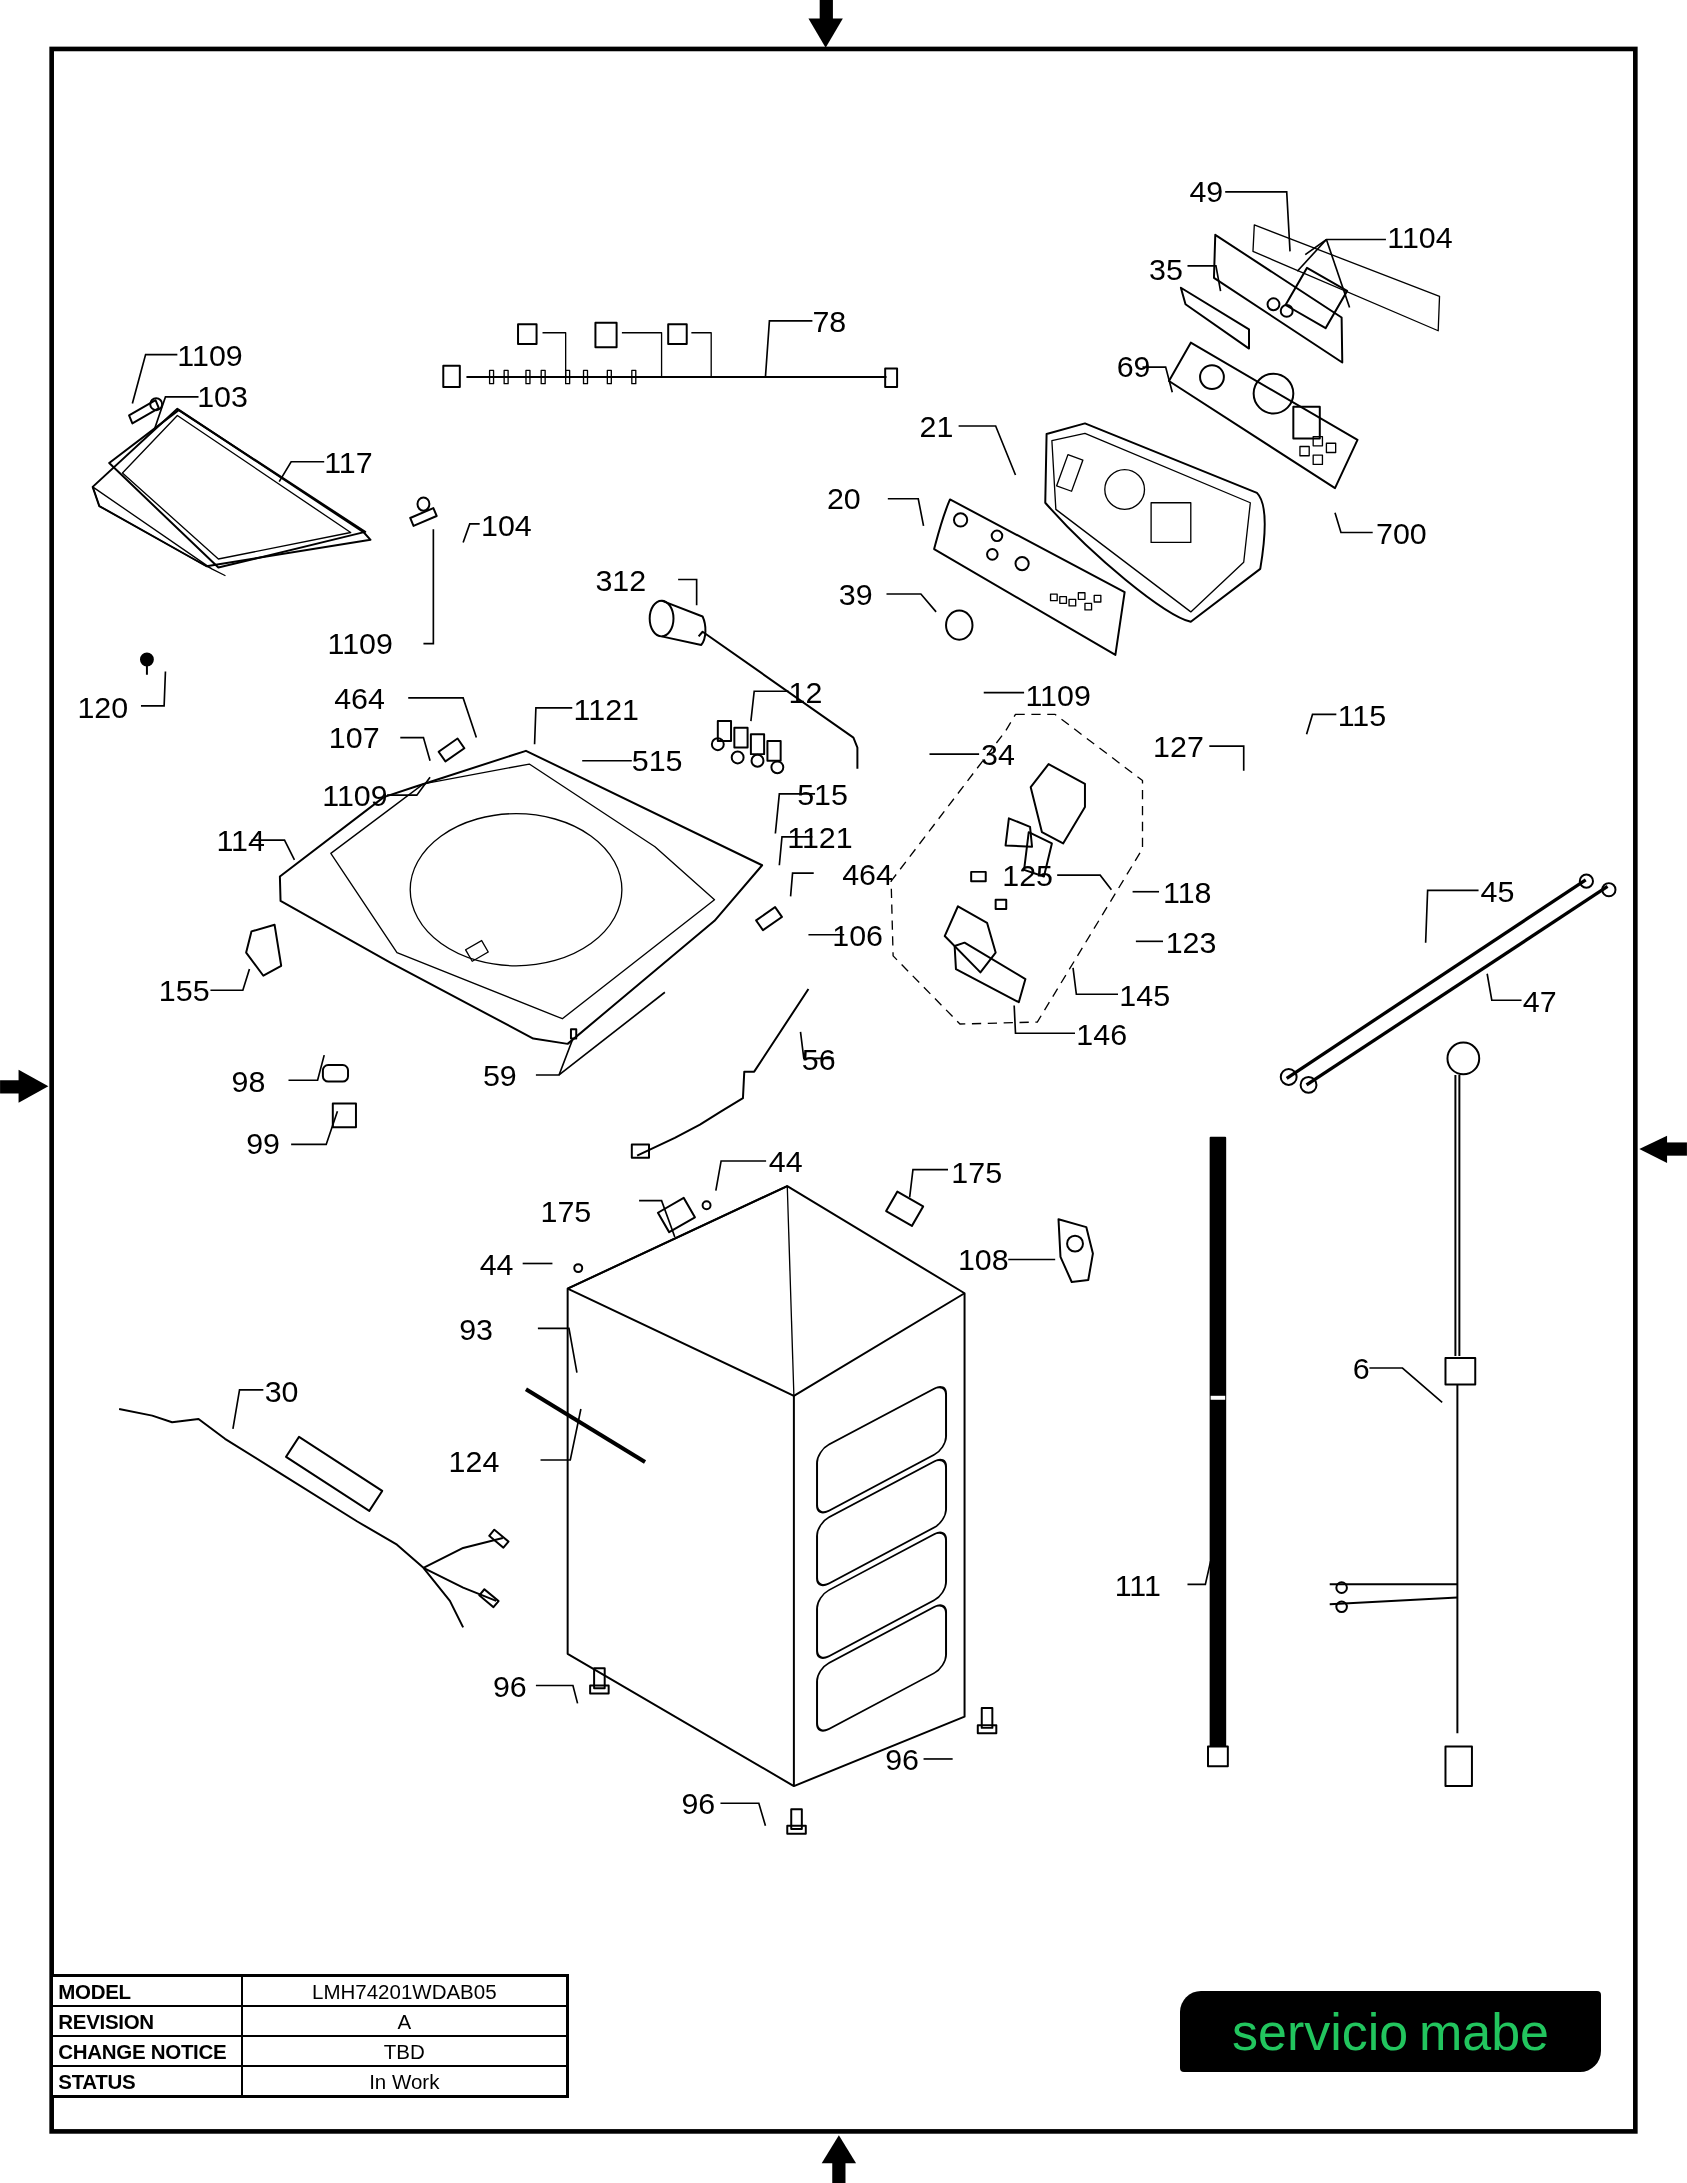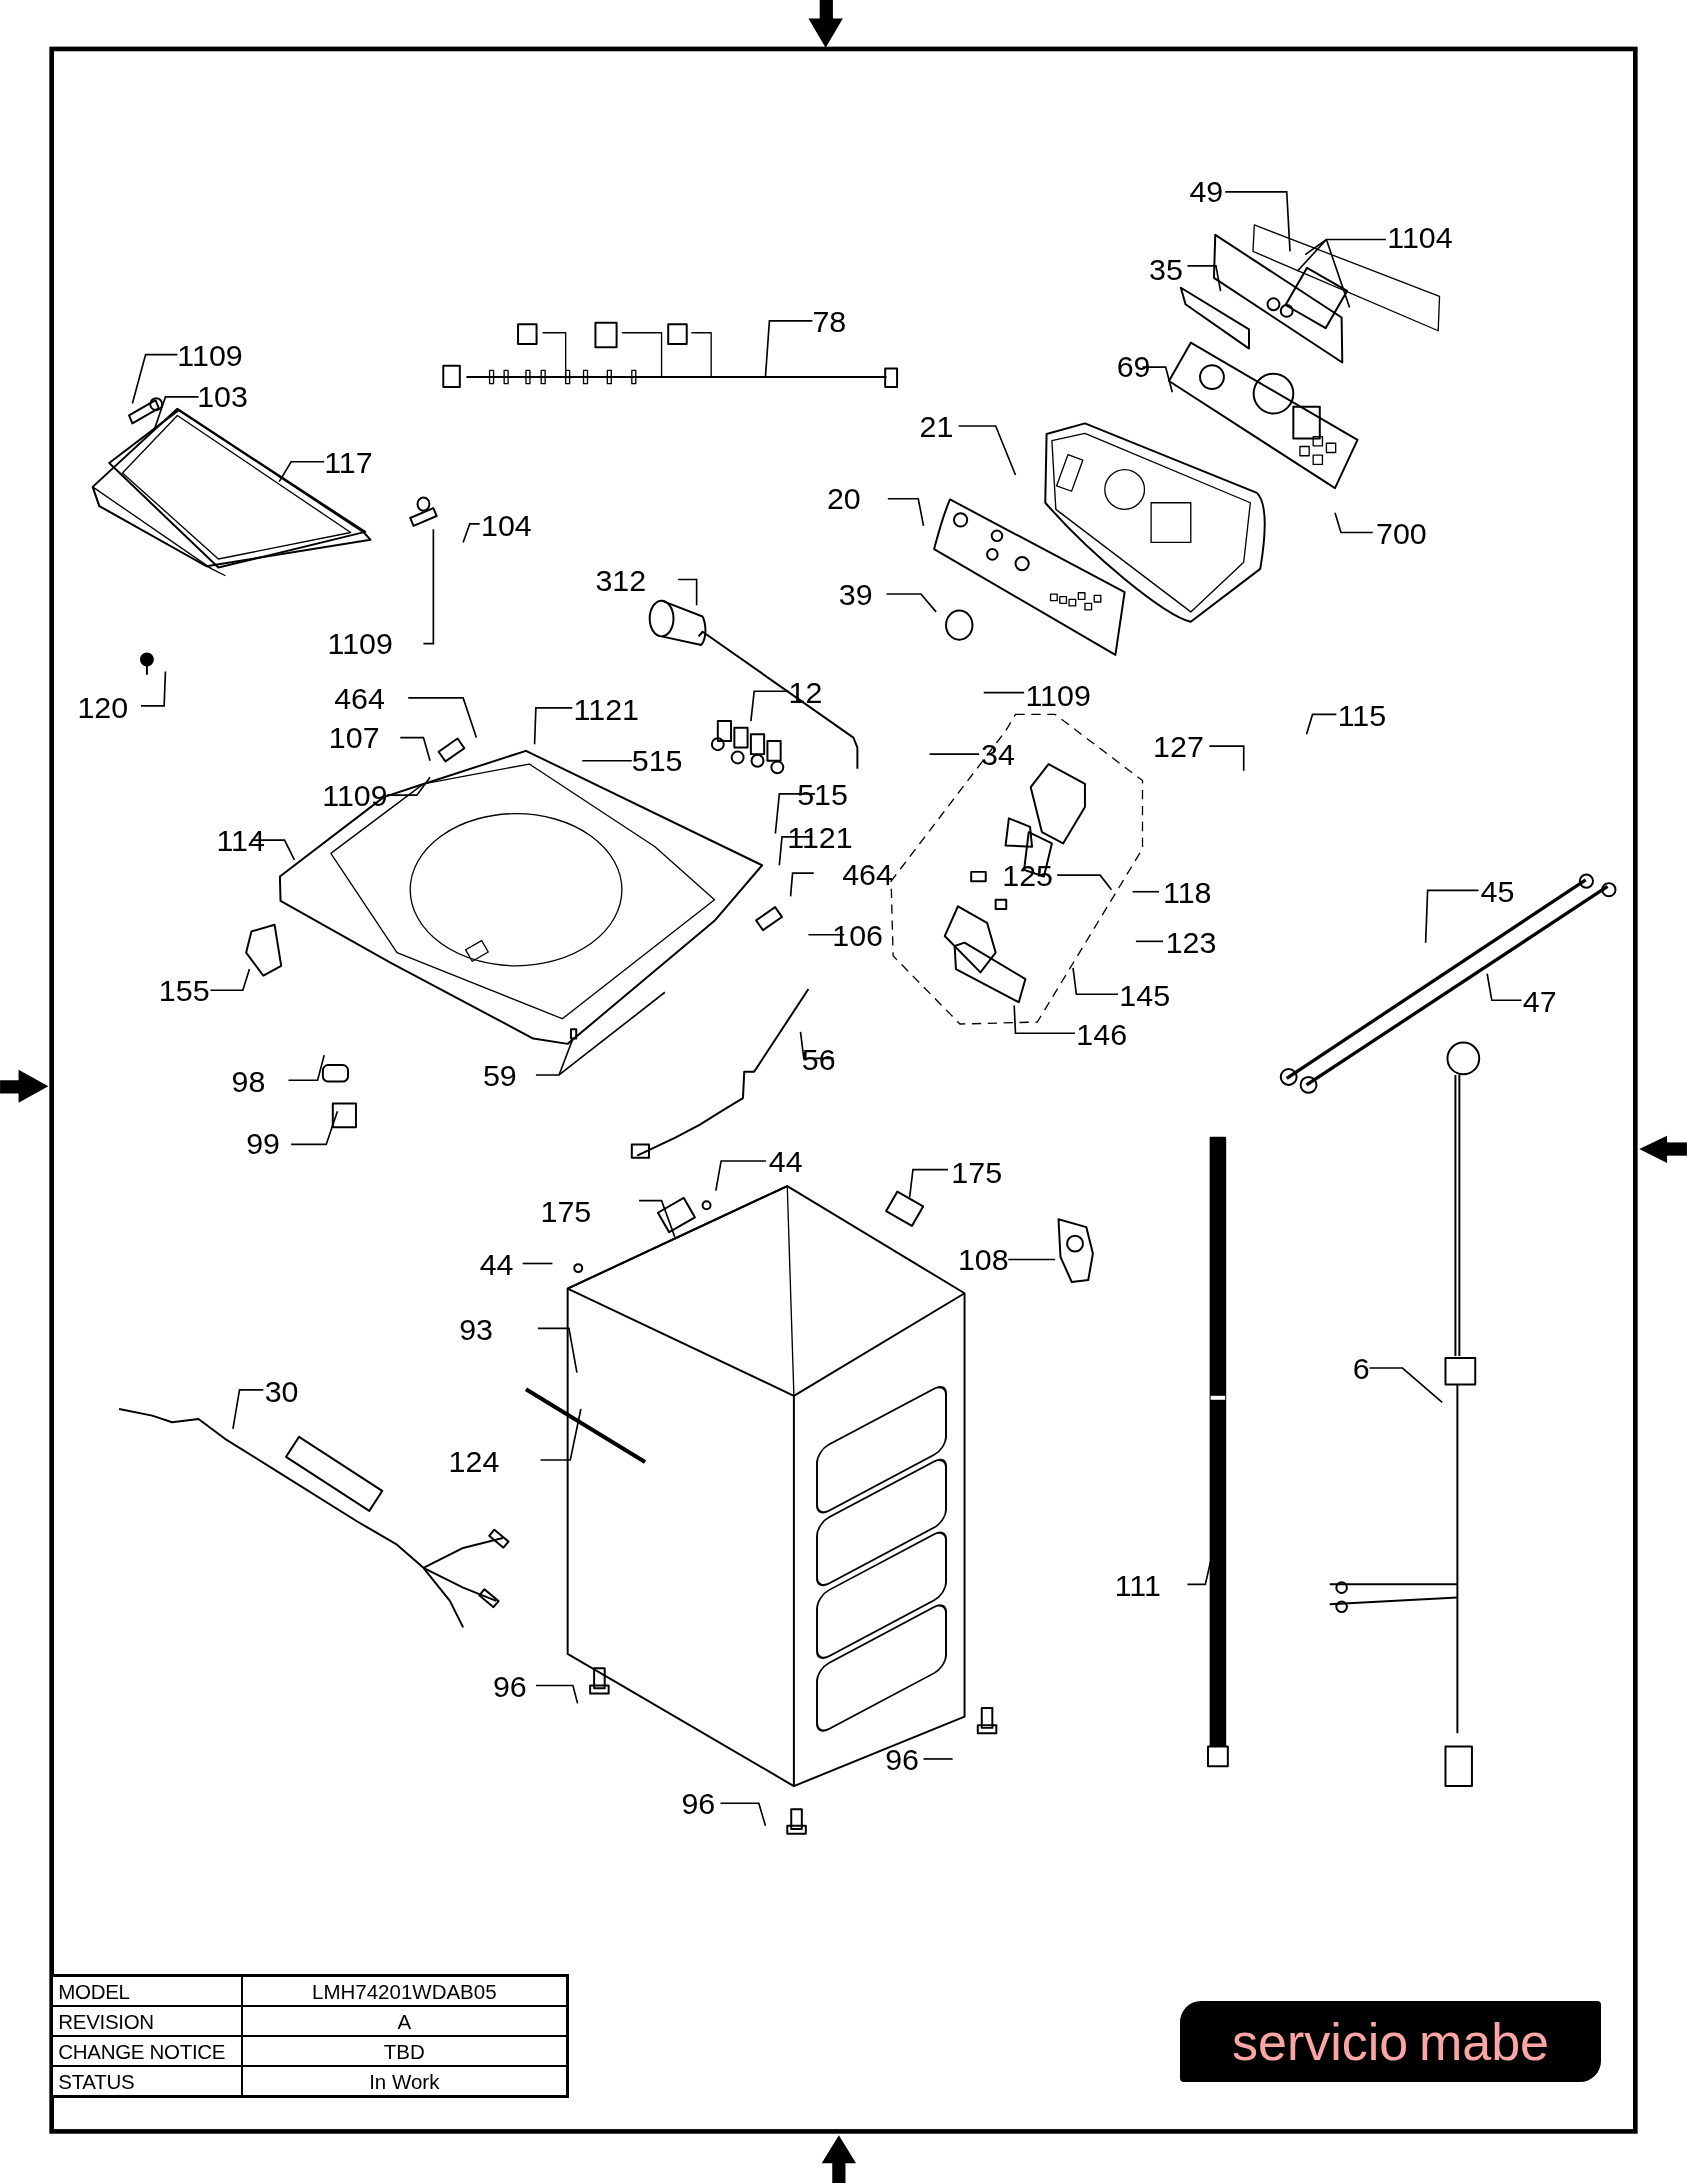--- a/index.html
+++ b/index.html
@@ -1,23 +1,23 @@
 <!DOCTYPE html>
 <html style="font-size:10.6px"><head>
 <meta charset="utf-8">
 <style>
   html, body { margin:0; padding:0; background:#ffffff; }
   body { width:1687px; height:2183px; position:relative; overflow:hidden; font-family:"Liberation Sans", sans-serif; color:#000; }
   #sheet { position:absolute; left:0; top:0; width:1687px; height:2183px; }
   svg text.lbl { font-family:"Liberation Sans", sans-serif; font-size:46px; fill:#000; }
   .tbl { position:absolute; left:50px; top:1974px; width:519px; border-collapse:collapse; border:3.3px solid #000; background:#fff; }
   .tbl td { border:2px solid #000; height:28px; padding:0 5.3px; font-size:20.5px; line-height:25px; white-space:nowrap; }
-  .tbl td.k { font-weight:normal; width:177px; letter-spacing:-0.3px; }
+  .tbl td.k { font-weight:bold; width:177px; letter-spacing:-0.3px; }
   .tbl td.v { font-weight:normal;text-align:center; }
-  .logo { position:absolute; left:1180px; top:1991px; width:421px; height:81px; background:#000; border-radius:21px 4px 21px 4px; display:flex; align-items:center; justify-content:center; color:#fca5a5; font-size:52px; letter-spacing:0;margin-top:10px; }
+  .logo { position:absolute; left:1180px; top:1991px; width:421px; height:81px; background:#000; border-radius:21px 4px 21px 4px; display:flex; align-items:center; justify-content:center; color:#22c55e; font-size:52px; letter-spacing:0; }
   .logo .a { font-weight:normal; margin-right:10.6px; }
   .logo .b { font-weight:normal; }
 </style>
 </head>
 <body>
 
 <svg id="sheet" width="1687" height="2183" viewBox="0 0 2550 3300" xmlns="http://www.w3.org/2000/svg">
 
   <rect x="78" y="74" width="2394" height="3148" fill="none" stroke="#000" stroke-width="7"></rect>
 

